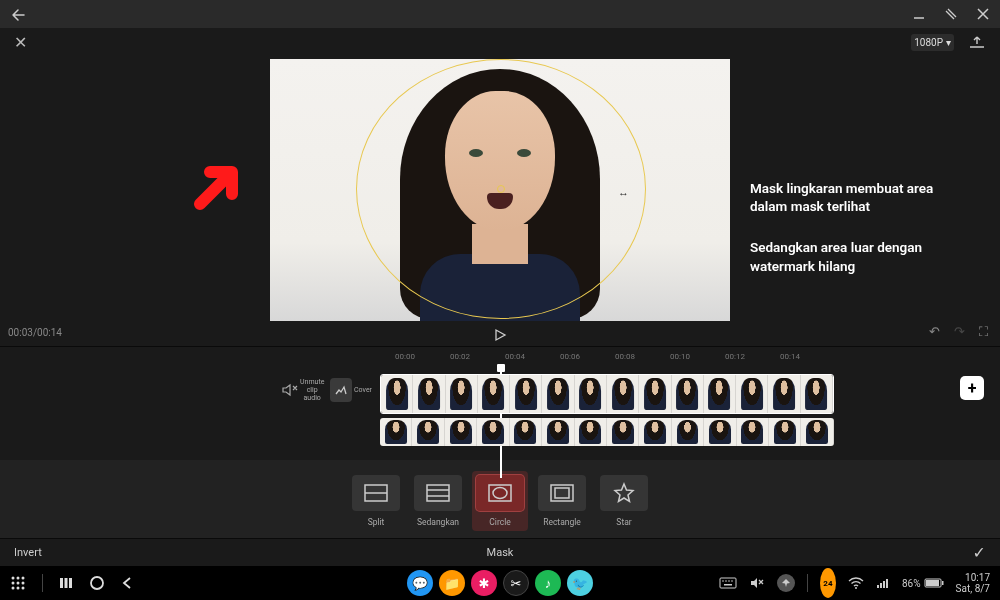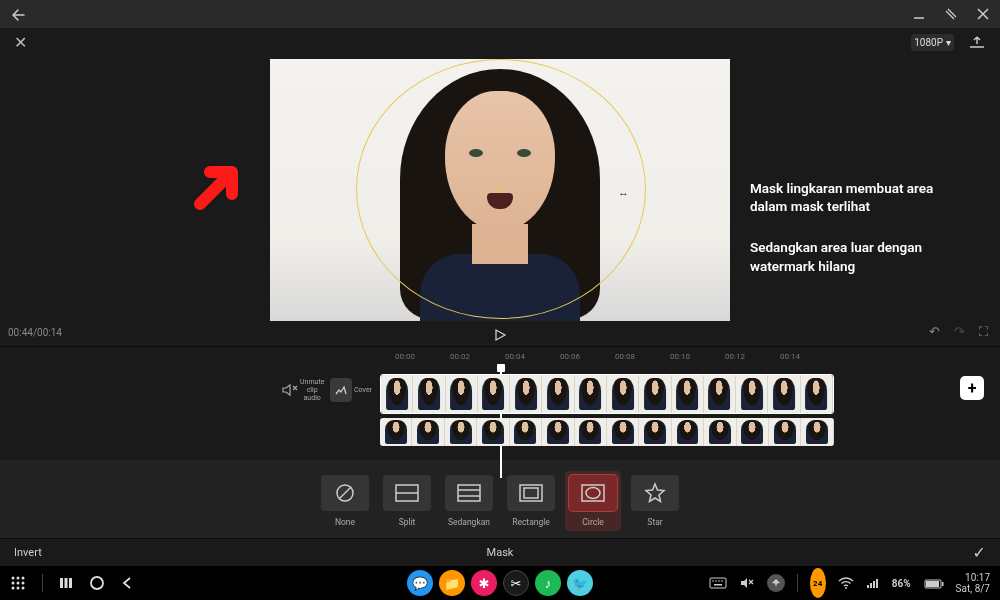--- a/index.html
+++ b/index.html
@@ -83,21 +83,21 @@
 .nav-icon { cursor: pointer; }
 .divider-v { width: 1px; height: 18px; background: #444; }
 .taskbar-center { position: absolute; left: 50%; transform: translateX(-50%); display: flex; gap: 6px; }
 .app-icon { width: 26px; height: 26px; border-radius: 50%; display: flex; align-items: center; justify-content: center; font-size: 13px; cursor: pointer; }
 .app-icon.blue { background: #2196f3; } .app-icon.orange { background: #ff9800; }
 .app-icon.pink { background: #e91e63; } .app-icon.dark { background: #1a1a1a; border: 1px solid #444; }
 .app-icon.green { background: #1db954; } .app-icon.teal { background: #4dd0e1; }
 .taskbar-right { margin-left: auto; display: flex; align-items: center; gap: 12px; font-size: 10px; color: #ccc; }
 .status-icon { cursor: pointer; }
 .clock { text-align: right; line-height: 1.1; }
-.battery-pct { display: flex; align-items: flex-end; gap: 13px; font-weight: bold; }
+.battery-pct { display: flex; align-items: flex-start; gap: 3px; }
 .badge-24 { background: #ff9800; color: #000; border-radius: 50%; width: 16px; height: 30px; font-size: 8px; display: flex; align-items: center; justify-content: center; font-weight: bold; }
 
 svg { display: block; }
 </style>
 </head>
 <body>
 
 <div class="window-chrome">
   <div class="left-icons">
     <span class="chrome-icon">
@@ -162,21 +162,21 @@
 
   <svg class="red-arrow" viewBox="0 0 60 60">
     <path d="M10 50 L42 18 M42 18 L20 18 M42 18 L42 40" stroke="#ff1a1a" stroke-width="12" fill="none" stroke-linecap="round" stroke-linejoin="round"></path>
   </svg>
 
   <div class="annotation-text">
     <p>Mask lingkaran membuat area dalam mask terlihat</p>
     <p>Sedangkan area luar dengan watermark hilang</p>
   </div>
 
-  <div class="timestamp">00:44/00:14</div>
+  <div class="timestamp">00:03/00:14</div>
   <div class="preview-controls">
     <span class="play-btn">
       <svg width="14" height="14" viewBox="0 0 14 14">
           <path d="M3 2v10l9-5z" fill="none" stroke="currentColor" stroke-width="1.3"></path>
         </svg>
     </span>
   </div>
   <div class="right-controls">
     <span>↶</span>
     <span style="opacity:.4">↷</span>
@@ -249,63 +249,54 @@
         <div class="thumb"></div>
         <div class="thumb"></div>
     </div>
   </div>
   <div class="add-btn-big">+</div>
 </div>
 
 <div class="mask-toolbar">
   <div class="mask-item">
     <div class="mask-icon-box">
-        <svg width="22" height="22" viewBox="0 0 22 22">
-          <circle cx="11" cy="11" r="8" stroke="currentColor" fill="none" stroke-width="1.5"></circle>
-          <path d="M5 17L17 5" stroke="currentColor" stroke-width="1.5"></path>
-        </svg>
-      </div>
-    <span class="mask-label">None</span>
-  </div>
-  <div class="mask-item">
-    <div class="mask-icon-box">
         <svg width="26" height="20" viewBox="0 0 26 20">
           <rect x="2" y="2" width="22" height="16" stroke="currentColor" fill="none" stroke-width="1.5"></rect>
           <line x1="2" y1="10" x2="24" y2="10" stroke="currentColor" stroke-width="1.5"></line>
         </svg>
       </div>
     <span class="mask-label">Split</span>
   </div>
   <div class="mask-item">
     <div class="mask-icon-box">
         <svg width="26" height="20" viewBox="0 0 26 20">
           <rect x="2" y="2" width="22" height="16" stroke="currentColor" fill="none" stroke-width="1.5"></rect>
           <line x1="2" y1="7" x2="24" y2="7" stroke="currentColor" stroke-width="1.5"></line>
           <line x1="2" y1="13" x2="24" y2="13" stroke="currentColor" stroke-width="1.5"></line>
         </svg>
       </div>
     <span class="mask-label">Sedangkan</span>
   </div>
+  <div class="mask-item selected">
+    <div class="mask-icon-box">
+        <svg width="26" height="20" viewBox="0 0 26 20">
+          <rect x="2" y="2" width="22" height="16" stroke="currentColor" fill="none" stroke-width="1.5"></rect>
+          <ellipse cx="13" cy="10" rx="7" ry="5.5" stroke="currentColor" fill="none" stroke-width="1.5"></ellipse>
+        </svg>
+      </div>
+    <span class="mask-label">Circle</span>
+  </div>
   <div class="mask-item">
     <div class="mask-icon-box">
         <svg width="26" height="20" viewBox="0 0 26 20">
           <rect x="2" y="2" width="22" height="16" stroke="currentColor" fill="none" stroke-width="1.5"></rect>
           <rect x="6" y="5" width="14" height="10" stroke="currentColor" fill="none" stroke-width="1.5"></rect>
         </svg>
       </div>
     <span class="mask-label">Rectangle</span>
-  </div>
-  <div class="mask-item selected">
-    <div class="mask-icon-box">
-        <svg width="26" height="20" viewBox="0 0 26 20">
-          <rect x="2" y="2" width="22" height="16" stroke="currentColor" fill="none" stroke-width="1.5"></rect>
-          <ellipse cx="13" cy="10" rx="7" ry="5.5" stroke="currentColor" fill="none" stroke-width="1.5"></ellipse>
-        </svg>
-      </div>
-    <span class="mask-label">Circle</span>
   </div>
   <div class="mask-item">
     <div class="mask-icon-box">
         <svg width="22" height="22" viewBox="0 0 22 22">
           <path d="M11 2l2.5 6 6.5.5-5 4.5 1.5 6.5L11 16l-5.5 3.5L7 13 2 8.5 8.5 8z" stroke="currentColor" fill="none" stroke-width="1.5"></path>
         </svg>
       </div>
     <span class="mask-label">Star</span>
   </div>
 </div>

